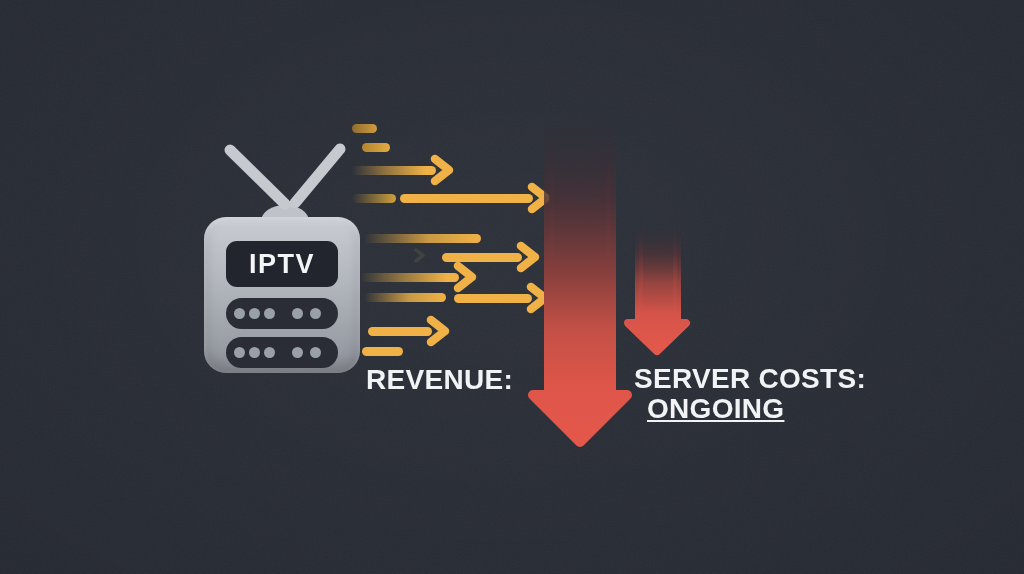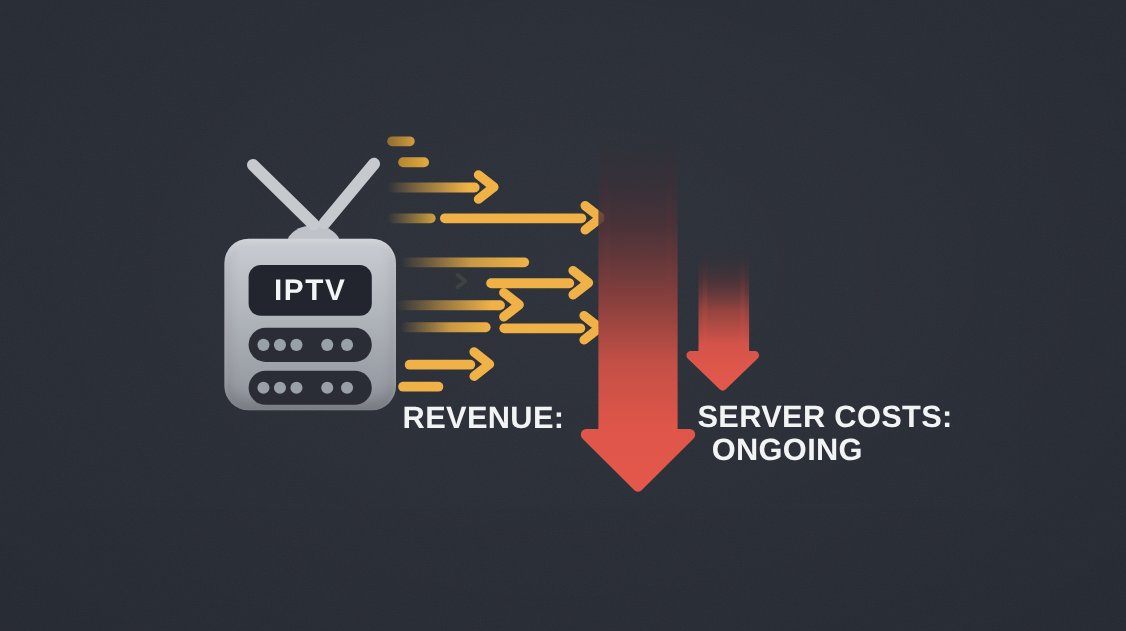--- a/index.html
+++ b/index.html
@@ -44,21 +44,21 @@
   .fadeL{background:linear-gradient(90deg, rgba(207,160,61,0) 0%, #cfa03d 100%);}
   .fadeLBright{background:linear-gradient(90deg, rgba(240,178,70,0) 0%, rgba(240,178,70,.8) 55%, #f0b246 100%);}
   .solidY{background:#f0b246;}
   .faint-chevron{position:absolute;opacity:.16;}
   .faint-chevron path{fill:none;stroke:#9a945e;stroke-width:3.5;stroke-linecap:round;stroke-linejoin:round;}
 
   
   .caption{position:absolute;color:#f2f3f5;font-size:28px;font-weight:bold;line-height:30px;letter-spacing:.3px;}
   .caption-revenue{left:366px;top:365px;text-align:center;}
   .caption-costs{left:634px;top:364px;}
-  .caption .indent{margin-left:13px;}
+  .caption .indent{margin-left:13px;text-decoration:underline;}
 
   .red-arrow{position:absolute;}
 </style>
 </head>
 <body>
 
 <div class="stage">
 
   <svg class="noise">
     <filter id="grain">

